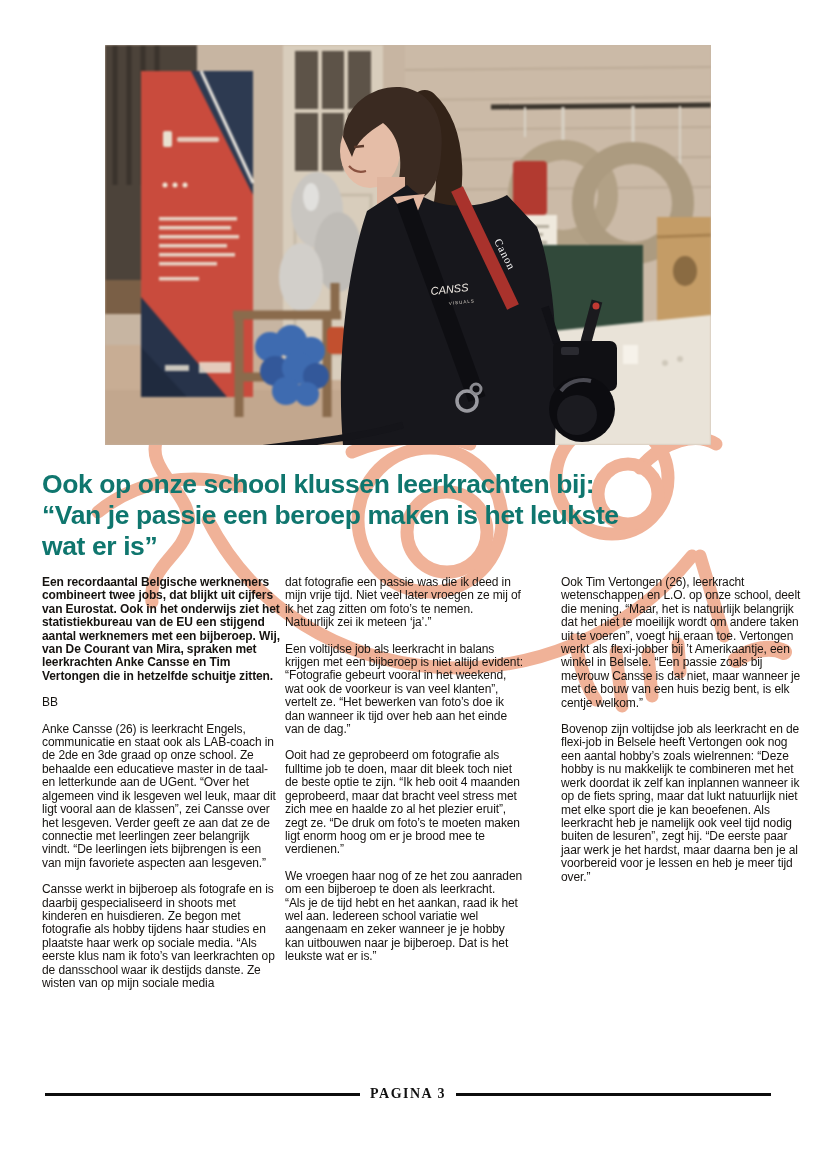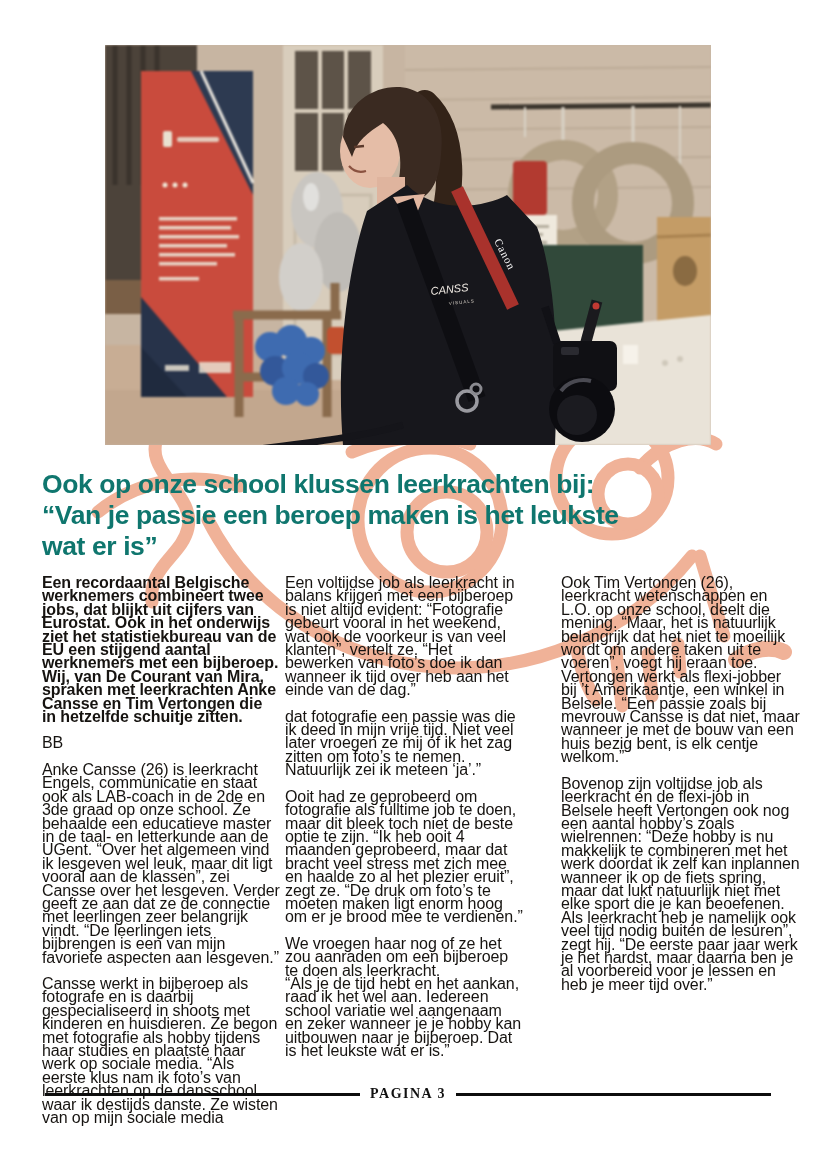--- a/index.html
+++ b/index.html
@@ -13,21 +13,21 @@
   .photo svg{display:block;}
   
   .headline{position:absolute;left:42px;top:451px;width:735px;z-index:3;
             font-weight:700;font-size:26.5px;line-height:31px;letter-spacing:-0.4px;
             color:#0f766e;white-space:pre-line;}
   
   .col{position:absolute;top:576px;z-index:3;color:#161310;}
   .col-1{left:42px;width:238px;}
   .col-2{left:285px;width:238px;}
   .col-3{left:561px;width:240px;}
-  .col p{margin:0 0 13px 0;font-size:16px;line-height:13.4px;letter-spacing:-0.1px;
+  .col p{margin:0 0 13px 0;font-size:12px;line-height:13.4px;letter-spacing:-0.1px;
          white-space:pre-line;}
   .intro{font-weight:700;}
   .byline{font-size:8.5px;line-height:10px;margin:0 0 2px 0;letter-spacing:0;}
   
   .footer{position:absolute;left:45px;right:45px;top:1086px;z-index:3;
           display:flex;align-items:center;gap:10px;}
   .footer .rule{flex:1;height:3px;background:#0d0d0d;}
   .footer .label{font-family:"Liberation Serif", serif;font-weight:700;font-size:14px;
                  letter-spacing:1.5px;color:#111;white-space:nowrap;text-align:center;}
 </style>
@@ -236,22 +236,22 @@
 wat er is”</h1>
 
   <div class="col col-1">
     <p class="intro">Een recordaantal Belgische werknemers combineert twee jobs, dat blijkt uit cijfers van Eurostat. Ook in het onderwijs ziet het statistiekbureau van de EU een stijgend aantal werknemers met een bijberoep. Wij, van De Courant van Mira, spraken met leerkrachten Anke Cansse en Tim Vertongen die in hetzelfde schuitje zitten.</p>
     <p class="byline">BB</p>
     <p>Anke Cansse (26) is leerkracht Engels, communicatie en staat ook als LAB-coach in de 2de en 3de graad op onze school. Ze behaalde een educatieve master in de taal- en letterkunde aan de UGent. “Over het algemeen vind ik lesgeven wel leuk, maar dit ligt vooral aan de klassen”, zei Cansse over het lesgeven. Verder geeft ze aan dat ze de connectie met leerlingen zeer belangrijk vindt. “De leerlingen iets bijbrengen is een van mijn favoriete aspecten aan lesgeven.”</p>
     <p>Cansse werkt in bijberoep als fotografe en is daarbij gespecialiseerd in shoots met kinderen en huisdieren. Ze begon met fotografie als hobby tijdens haar studies en plaatste haar werk op sociale media. “Als eerste klus nam ik foto’s van leerkrachten op de dansschool waar ik destijds danste. Ze wisten van op mijn sociale media</p>
   </div>
 
   <div class="col col-2">
+    <p>dat fotografie een passie was die ik deed in mijn vrije tijd. Niet veel later vroegen ze mij of ik het zag zitten om foto’s te nemen. Natuurlijk zei ik meteen ‘ja’.”</p>
     <p>Een voltijdse job als leerkracht in balans krijgen met een bijberoep is niet altijd evident: “Fotografie gebeurt vooral in het weekend, wat ook de voorkeur is van veel klanten”, vertelt ze. “Het bewerken van foto’s doe ik dan wanneer ik tijd over heb aan het einde van de dag.”</p>
-    <p>dat fotografie een passie was die ik deed in mijn vrije tijd. Niet veel later vroegen ze mij of ik het zag zitten om foto’s te nemen. Natuurlijk zei ik meteen ‘ja’.”</p>
     <p>Ooit had ze geprobeerd om fotografie als fulltime job te doen, maar dit bleek toch niet de beste optie te zijn. “Ik heb ooit 4 maanden geprobeerd, maar dat bracht veel stress met zich mee en haalde zo al het plezier eruit”, zegt ze. “De druk om foto’s te moeten maken ligt enorm hoog om er je brood mee te verdienen.”</p>
     <p>We vroegen haar nog of ze het zou aanraden om een bijberoep te doen als leerkracht.
 “Als je de tijd hebt en het aankan, raad ik het wel aan. Iedereen school variatie wel aangenaam en zeker wanneer je je hobby kan uitbouwen naar je bijberoep. Dat is het leukste wat er is.”</p>
   </div>
 
   <div class="col col-3">
     <p>Ook Tim Vertongen (26), leerkracht wetenschappen en L.O. op onze school, deelt die mening. “Maar, het is natuurlijk belangrijk dat het niet te moeilijk wordt om andere taken uit te voeren”, voegt hij eraan toe. Vertongen werkt als flexi-jobber bij ’t Amerikaantje, een winkel in Belsele. “Een passie zoals bij mevrouw Cansse is dat niet, maar wanneer je met de bouw van een huis bezig bent, is elk centje welkom.”</p>
     <p>Bovenop zijn voltijdse job als leerkracht en de flexi-job in Belsele heeft Vertongen ook nog een aantal hobby’s zoals wielrennen: “Deze hobby is nu makkelijk te combineren met het werk doordat ik zelf kan inplannen wanneer ik op de fiets spring, maar dat lukt natuurlijk niet met elke sport die je kan beoefenen. Als leerkracht heb je namelijk ook veel tijd nodig buiten de lesuren”, zegt hij. “De eerste paar jaar werk je het hardst, maar daarna ben je al voorbereid voor je lessen en heb je meer tijd over.”</p>
   </div>
 

